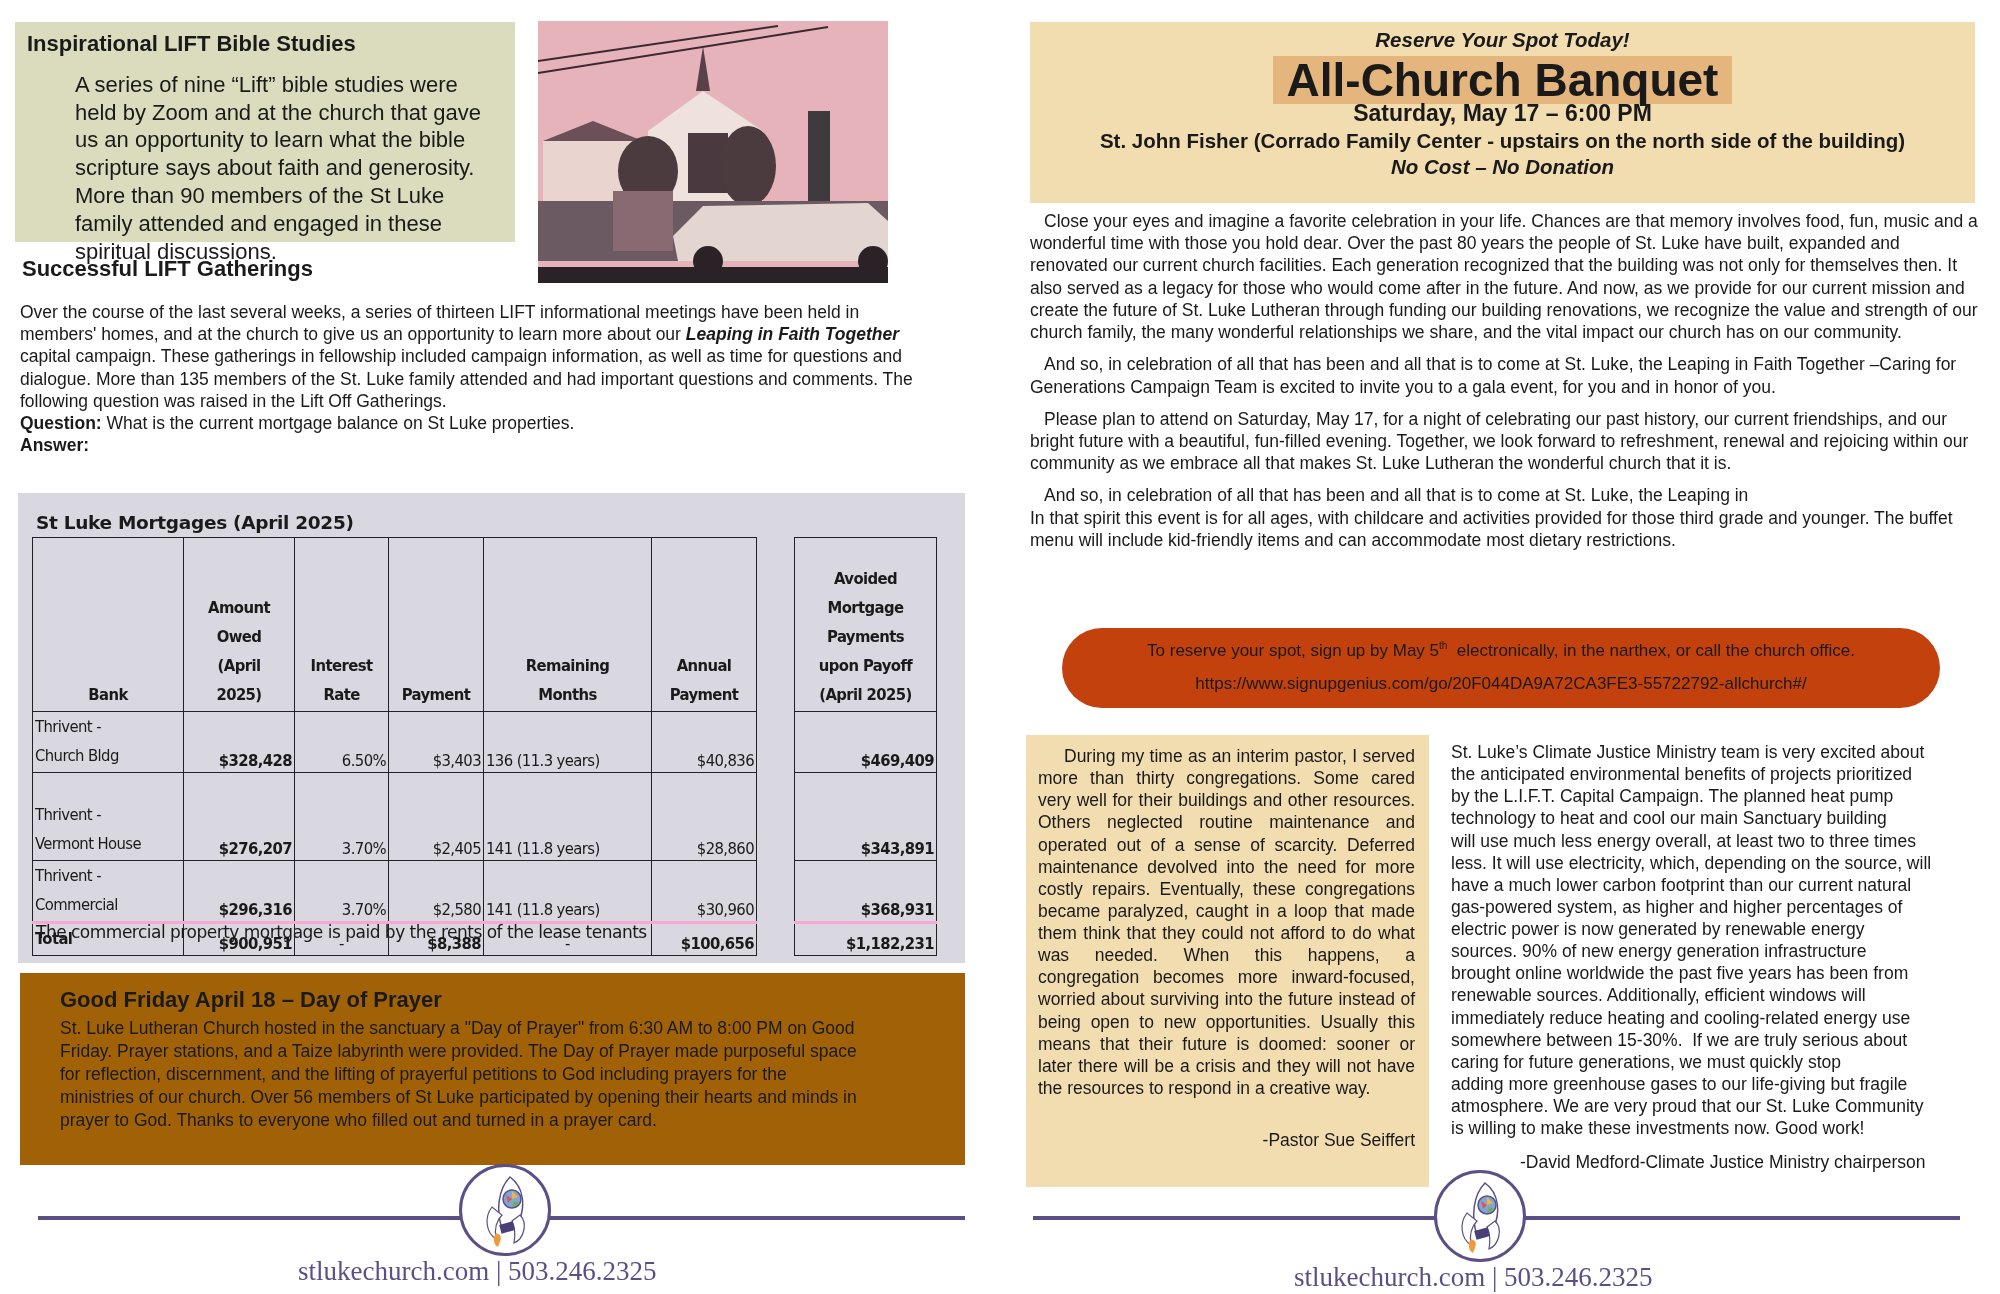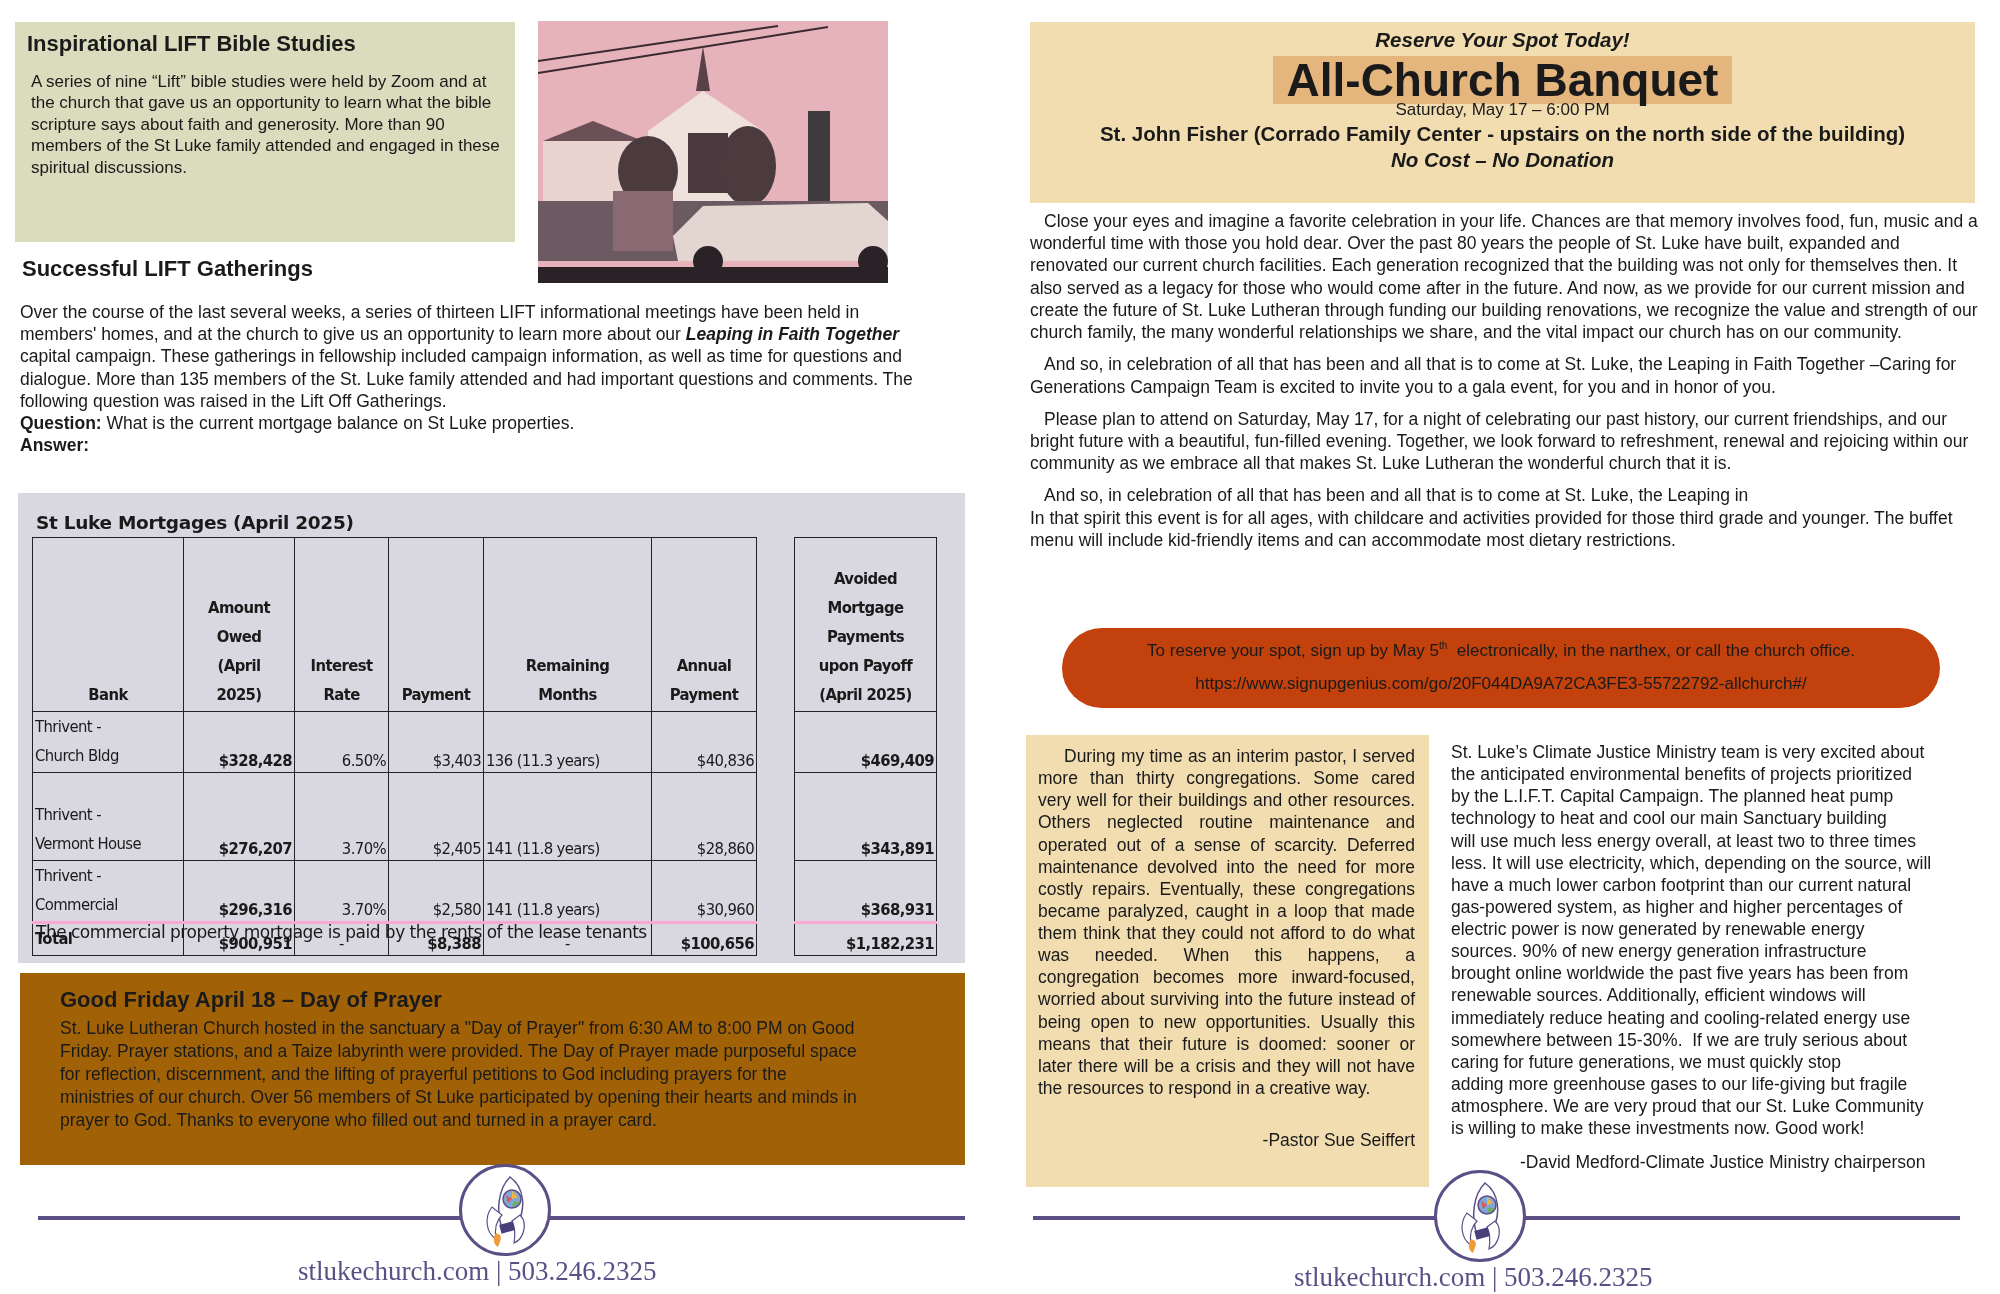--- a/index.html
+++ b/index.html
@@ -3,21 +3,21 @@
 <meta charset="utf-8">
 <style>
   * { box-sizing: border-box; margin: 0; padding: 0; }
   html, body { width: 2000px; height: 1294px; background: #ffffff; overflow: hidden; }
   body { position: relative; font-family: "Liberation Sans", sans-serif; color: #1a1a1a; }
   .abs { position: absolute; }
 
   
   .bible-box { left: 15px; top: 22px; width: 500px; height: 220px; background: #dadcbd; padding: 8px 12px 4px 12px; }
   .bible-box h2 { font-size: 22px; font-weight: bold; margin: 0 0 12px 0; line-height: 1.3; }
-  .bible-box p { font-size: 17px; line-height: 1.27; padding-left: 4px; }
+  .bible-box p { font-size: 22px; line-height: 1.27; padding-left: 4px; margin-left: 44px; }
   .photo { left: 538px; top: 21px; width: 350px; height: 262px; overflow: hidden; background: linear-gradient(180deg,#e8b4b8 0%,#dba7b0 45%,#9a7a8a 70%,#5a4a55 100%); }
   .gath-title { left: 22px; top: 256px; font-size: 22px; font-weight: bold; }
   .gath-para { left: 20px; top: 301px; width: 900px; font-size: 17.5px; line-height: 1.27; font-family: "Liberation Sans", sans-serif; }
   .gath-para b { font-weight: bold; }
 
   .table-panel { left: 18px; top: 493px; width: 947px; height: 470px; background: #d9d7df; }
   .tbl-title { left: 36px; top: 512px; font-family: "DejaVu Sans", sans-serif; font-size: 18.5px; font-weight: bold; letter-spacing: -0.3px; }
   table.mort { position: absolute; left: 32px; top: 537px; border-collapse: collapse; font-family: "DejaVu Sans Condensed", "DejaVu Sans", sans-serif; font-size: 16.5px; letter-spacing: -0.6px; }
   table.mort td, table.mort th { border: 1.5px solid #222; vertical-align: bottom; padding: 0 2px 2px 2px; }
   table.mort th { font-weight: bold; text-align: center; line-height: 29px; }
@@ -35,21 +35,21 @@
 
   .hline { height: 4px; background: #5b4f86; }
   .logo { width: 92px; height: 92px; border-radius: 50%; border: 3px solid #5b4f86; background: #fff; }
   .footer-text { font-family: "Liberation Serif", serif; font-size: 27px; color: #5b4f86; white-space: nowrap; }
 
   
   .banner { left: 1030px; top: 22px; width: 945px; height: 181px; background: #f1ddb0; text-align: center; }
   .banner .reserve { font-size: 20.5px; font-style: italic; font-weight: bold; margin-top: 6px; display: block; }
   .banner .title-wrap { display: inline-block; background: #e4b57c; padding: 0 14px; margin-top: 4px; height: 48px; line-height: 48px; }
   .banner .title { font-size: 46px; font-weight: bold; }
-  .banner .date { font-size: 17px; font-weight: normal; display: block; margin-top: -4px; }
+  .banner .date { font-size: 23px; font-weight: bold; display: block; margin-top: -4px; }
   .banner .venue { font-size: 20.5px; font-weight: bold; display: block; margin-top: 2px; }
   .banner .cost { font-size: 20.5px; font-style: italic; font-weight: bold; display: block; margin-top: 2px; }
 
   .r-paras { left: 1030px; top: 210px; width: 950px; font-size: 17.5px; line-height: 1.27; }
   .r-paras p { margin-bottom: 10px; text-indent: 14px; }
   .r-paras p.noind { text-indent: 0; }
   .pill { left: 1062px; top: 628px; width: 878px; height: 80px; background: #c2410c; border-radius: 40px; text-align: center; font-size: 17px; padding-top: 4px; }
   .pill .line1 { display: block; height: 38px; line-height: 28px; }
   .pill .line2 { display: block; line-height: 28px; }
   .pill sup { font-size: 10px; }

